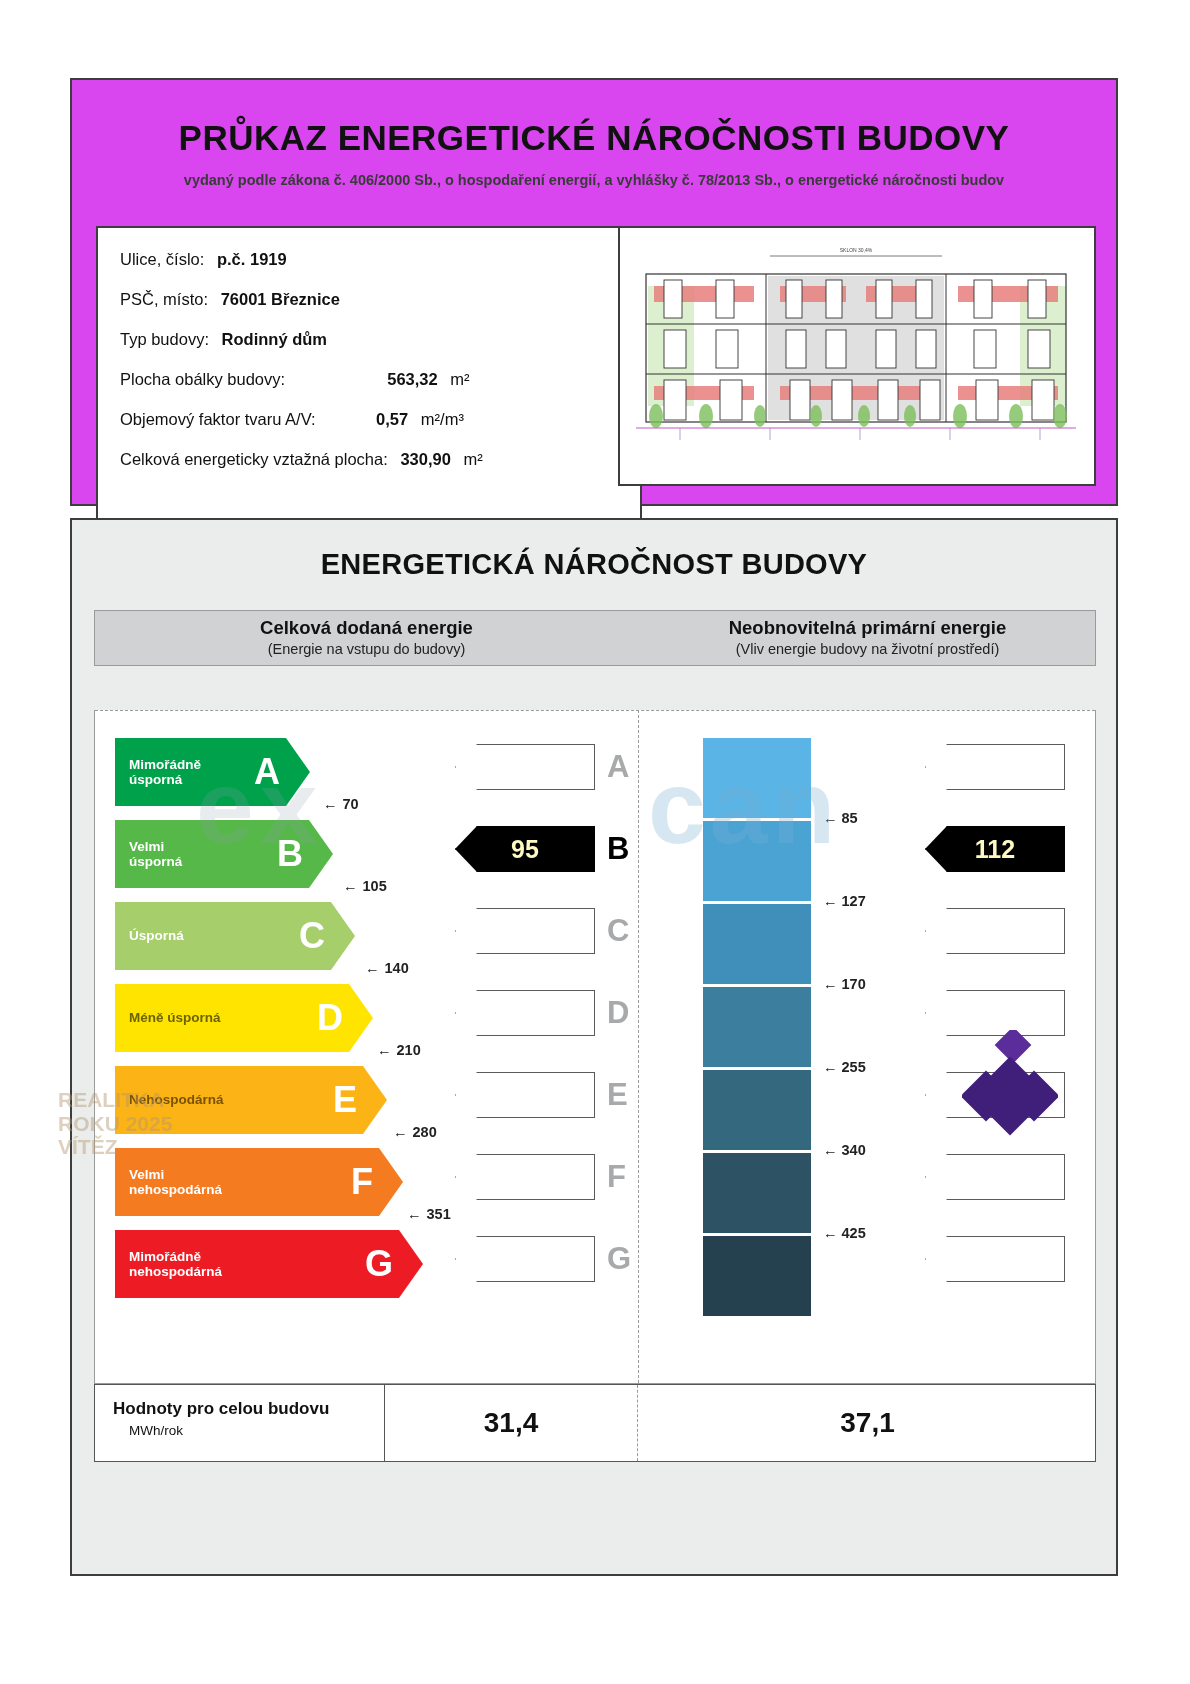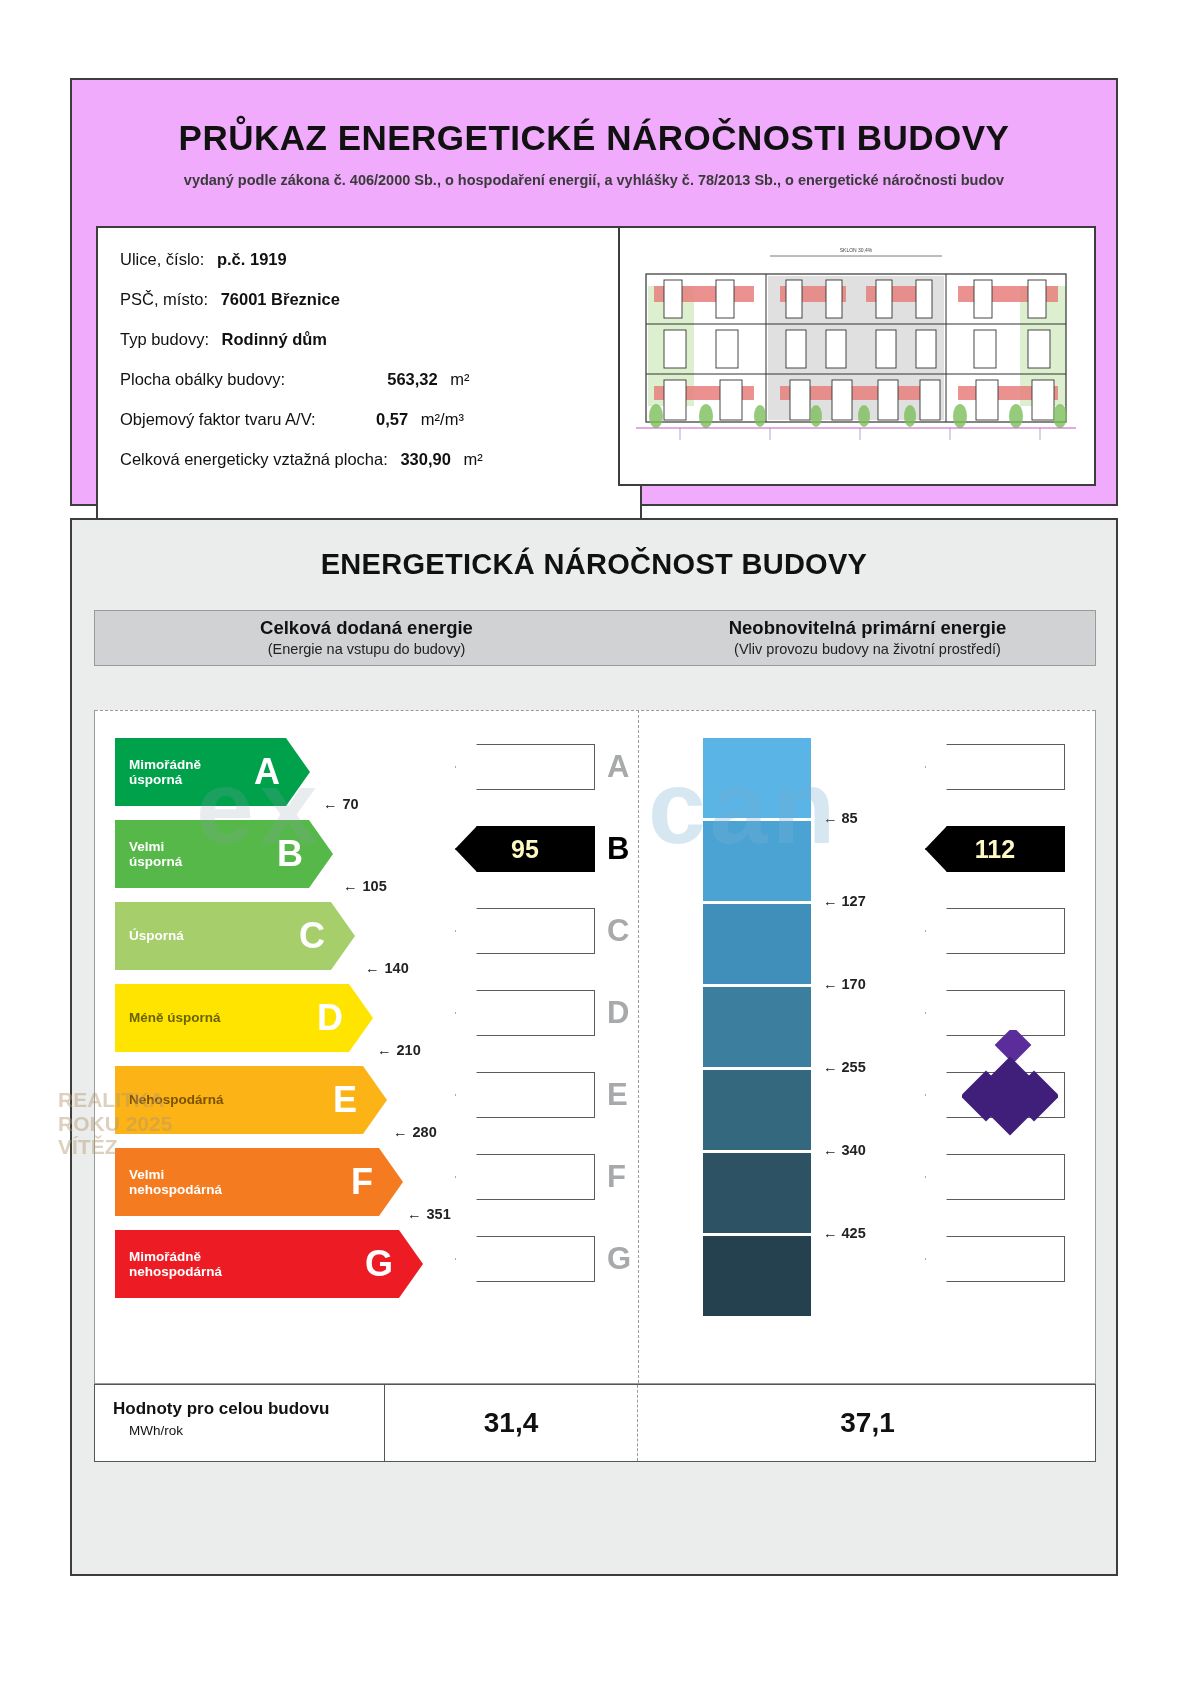--- a/index.html
+++ b/index.html
@@ -19,21 +19,21 @@
 
   
   .panel {
     position: absolute;
     border: 2px solid #3d3d3d;
     background: #eceeee;
   }
   #header-panel {
     left: 70px; top: 78px;
     width: 1048px; height: 428px;
-    background: #f0abfc;
+    background: #d946ef;
   }
   #doc-title {
     text-align: center;
     font-size: 35px;
     font-weight: bold;
     letter-spacing: 0.5px;
     color: #111;
     margin-top: 38px;
   }
   #doc-subtitle {
@@ -410,21 +410,21 @@
   <div class="panel" id="main-panel">
     <div id="main-title">ENERGETICKÁ NÁROČNOST BUDOVY</div>
 
     <div id="cols-header">
       <div class="col left">
         <div class="ch-title">Celková dodaná energie</div>
         <div class="ch-sub">(Energie na vstupu do budovy)</div>
       </div>
       <div class="col right">
         <div class="ch-title">Neobnovitelná primární energie</div>
-        <div class="ch-sub">(Vliv provozu budovy na životní prostředí)</div>
+        <div class="ch-sub">(Vliv energie budovy na životní prostředí)</div>
       </div>
     </div>
 
 
     <div id="chart-area">
       <div id="vert-divider"></div>
 
       <div class="scale">
 
         <div class="cls-row">

